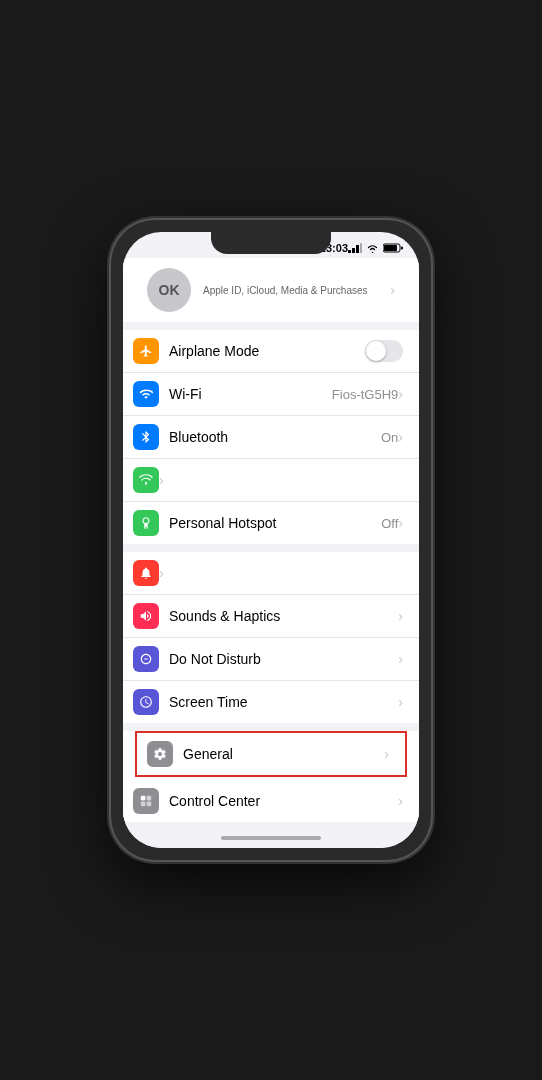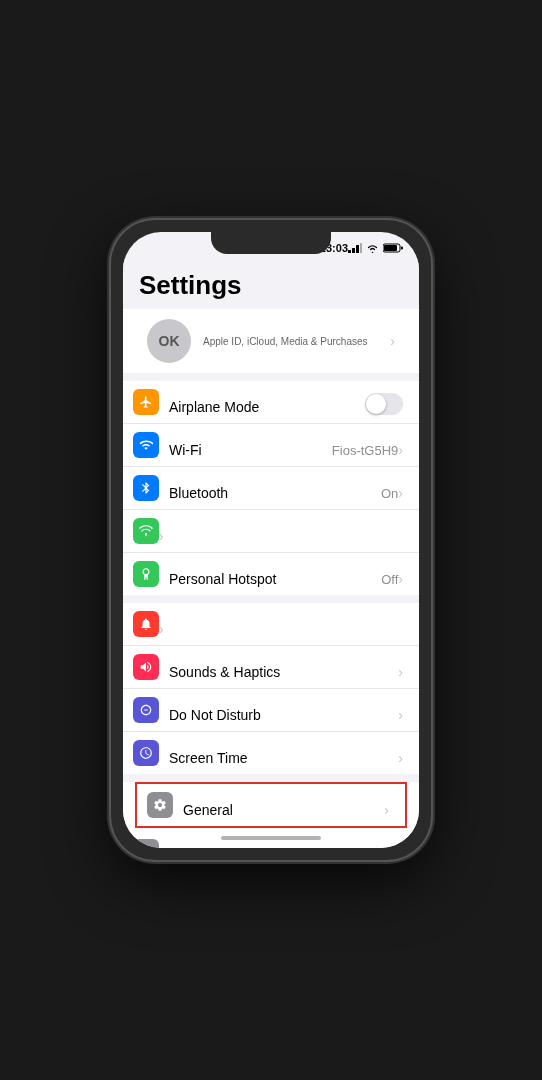--- a/index.html
+++ b/index.html
@@ -144,21 +144,21 @@
 
     
     .settings-group {
       background: #fff;
       margin-bottom: 8px;
       border-radius: 0;
     }
 
     .settings-row {
       display: flex;
-      align-items: flex-end;
+      align-items: center;
       padding: 8px 16px 8px 10px;
       border-bottom: 0.5px solid #e5e5ea;
       cursor: pointer;
       background: #fff;
       min-height: 38px;
     }
 
     .settings-row:last-child {
       border-bottom: none;
     }
@@ -261,21 +261,20 @@
         <svg width="20" height="10" viewBox="0 0 20 10">
           <rect x="0" y="1" width="17" height="8" rx="2" stroke="#000" stroke-width="1" fill="none"></rect>
           <rect x="1" y="2" width="13" height="6" rx="1" fill="#000"></rect>
           <rect x="18" y="3.5" width="2" height="3" rx="1" fill="#000"></rect>
         </svg>
       </div>
     </div>
 
     <div class="screen-content">
 
-      <h1 class="page-title">Settings</h1>
 
       <div class="profile-card">
         <div class="profile-avatar">OK</div>
         <div class="profile-info">
           <div class="profile-sub">Apple ID, iCloud, Media &amp; Purchases</div>
         </div>
         <span class="chevron">›</span>
       </div>
 
       <div class="settings-group">

